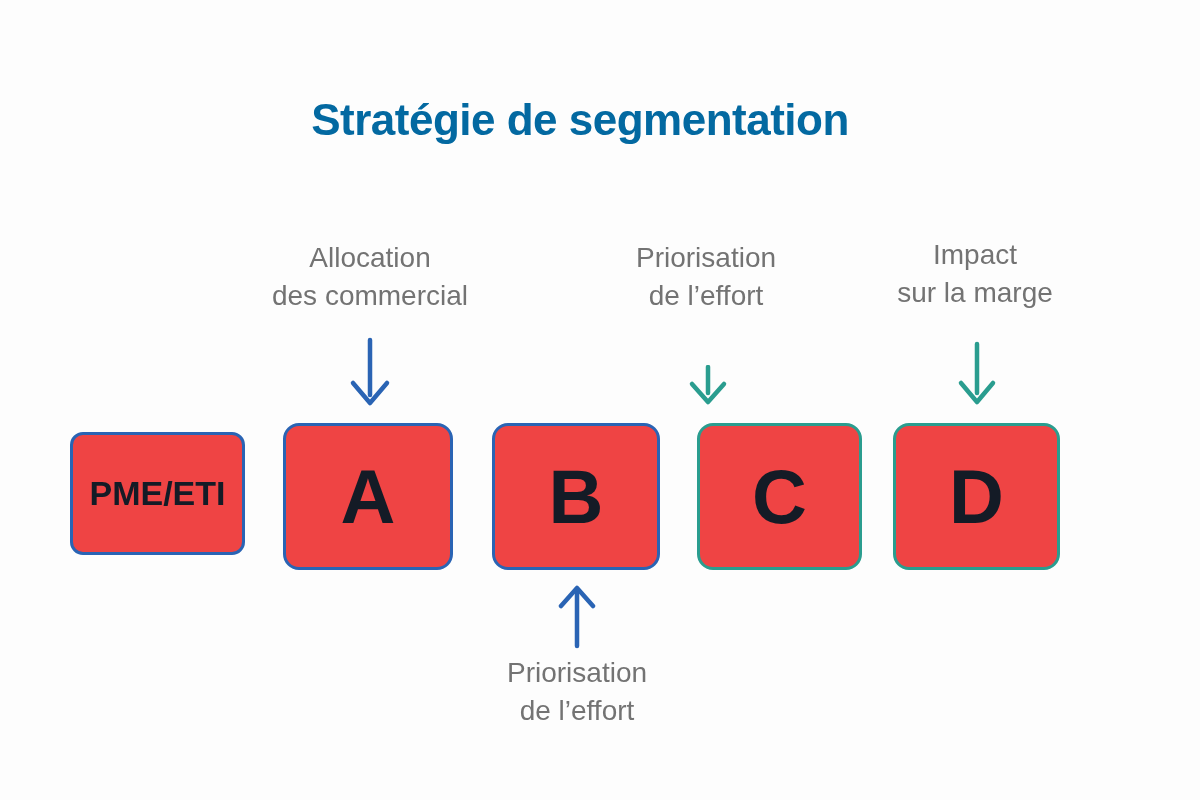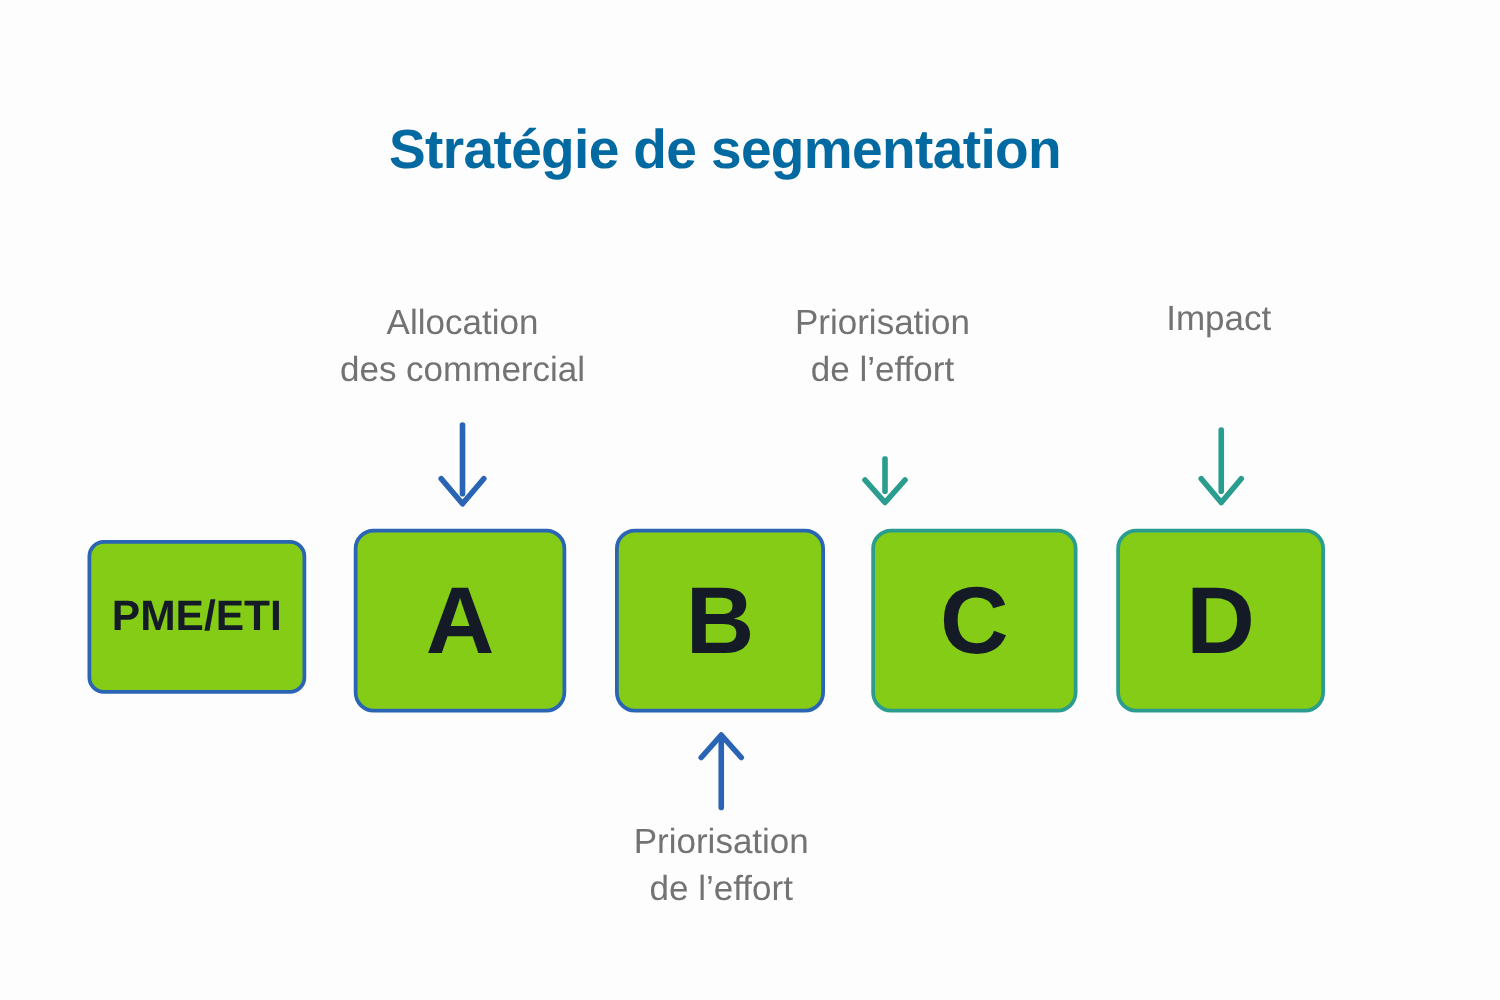--- a/index.html
+++ b/index.html
@@ -41,21 +41,21 @@
   .arrow { position: absolute; }
   .arrow-a { left: 348px; top: 337px; }
   .arrow-c { left: 686px; top: 365px; }
   .arrow-d { left: 955px; top: 341px; }
   .arrow-b { left: 555px; top: 585px; }
   .box {
     position: absolute;
     box-sizing: border-box;
     border: 3px solid;
     border-radius: 16px;
-    background: #84cc16;
+    background: #ef4444;
     display: flex;
     align-items: center;
     justify-content: center;
     color: #141b26;
     font-weight: 700;
   }
   .box-pme  { left: 70px;  top: 432px; width: 175px; height: 123px; font-size: 34px; border-radius: 13px; }
   .box-a    { left: 283px; top: 423px; width: 170px; height: 147px; font-size: 76px; }
   .box-b    { left: 492px; top: 423px; width: 168px; height: 147px; font-size: 76px; }
   .box-c    { left: 697px; top: 423px; width: 165px; height: 147px; font-size: 76px; }
@@ -71,20 +71,21 @@
   <div class="annotation ann-allocation">
     <div>Allocation</div>
     <div>des commercial</div>
   </div>
   <div class="annotation ann-prio-commercial">
     <div>Priorisation</div>
     <div>de l’effort</div>
   </div>
   <div class="annotation ann-impact">
     <div>Impact</div>
+    <div>sur la marge</div>
   </div>
 
   <svg class="arrow arrow-a" width="44" height="72" viewBox="0 0 44 72">
     <line x1="22" y1="3" x2="22" y2="58" fill="none" stroke-width="4.5" stroke-linecap="round" stroke="#2a64b4"></line>
     <polyline points="5,46 22,66 39,46" fill="none" stroke-width="4.5" stroke-linecap="round" stroke-linejoin="round" stroke="#2a64b4"></polyline>
   </svg>
 
   <svg class="arrow arrow-c" width="44" height="42" viewBox="0 0 44 42">
     <line x1="22" y1="2" x2="22" y2="28" fill="none" stroke-width="4.5" stroke-linecap="round" stroke="#2a9d8f"></line>
     <polyline points="6,19 22,37 38,19" fill="none" stroke-width="4.5" stroke-linecap="round" stroke-linejoin="round" stroke="#2a9d8f"></polyline>

